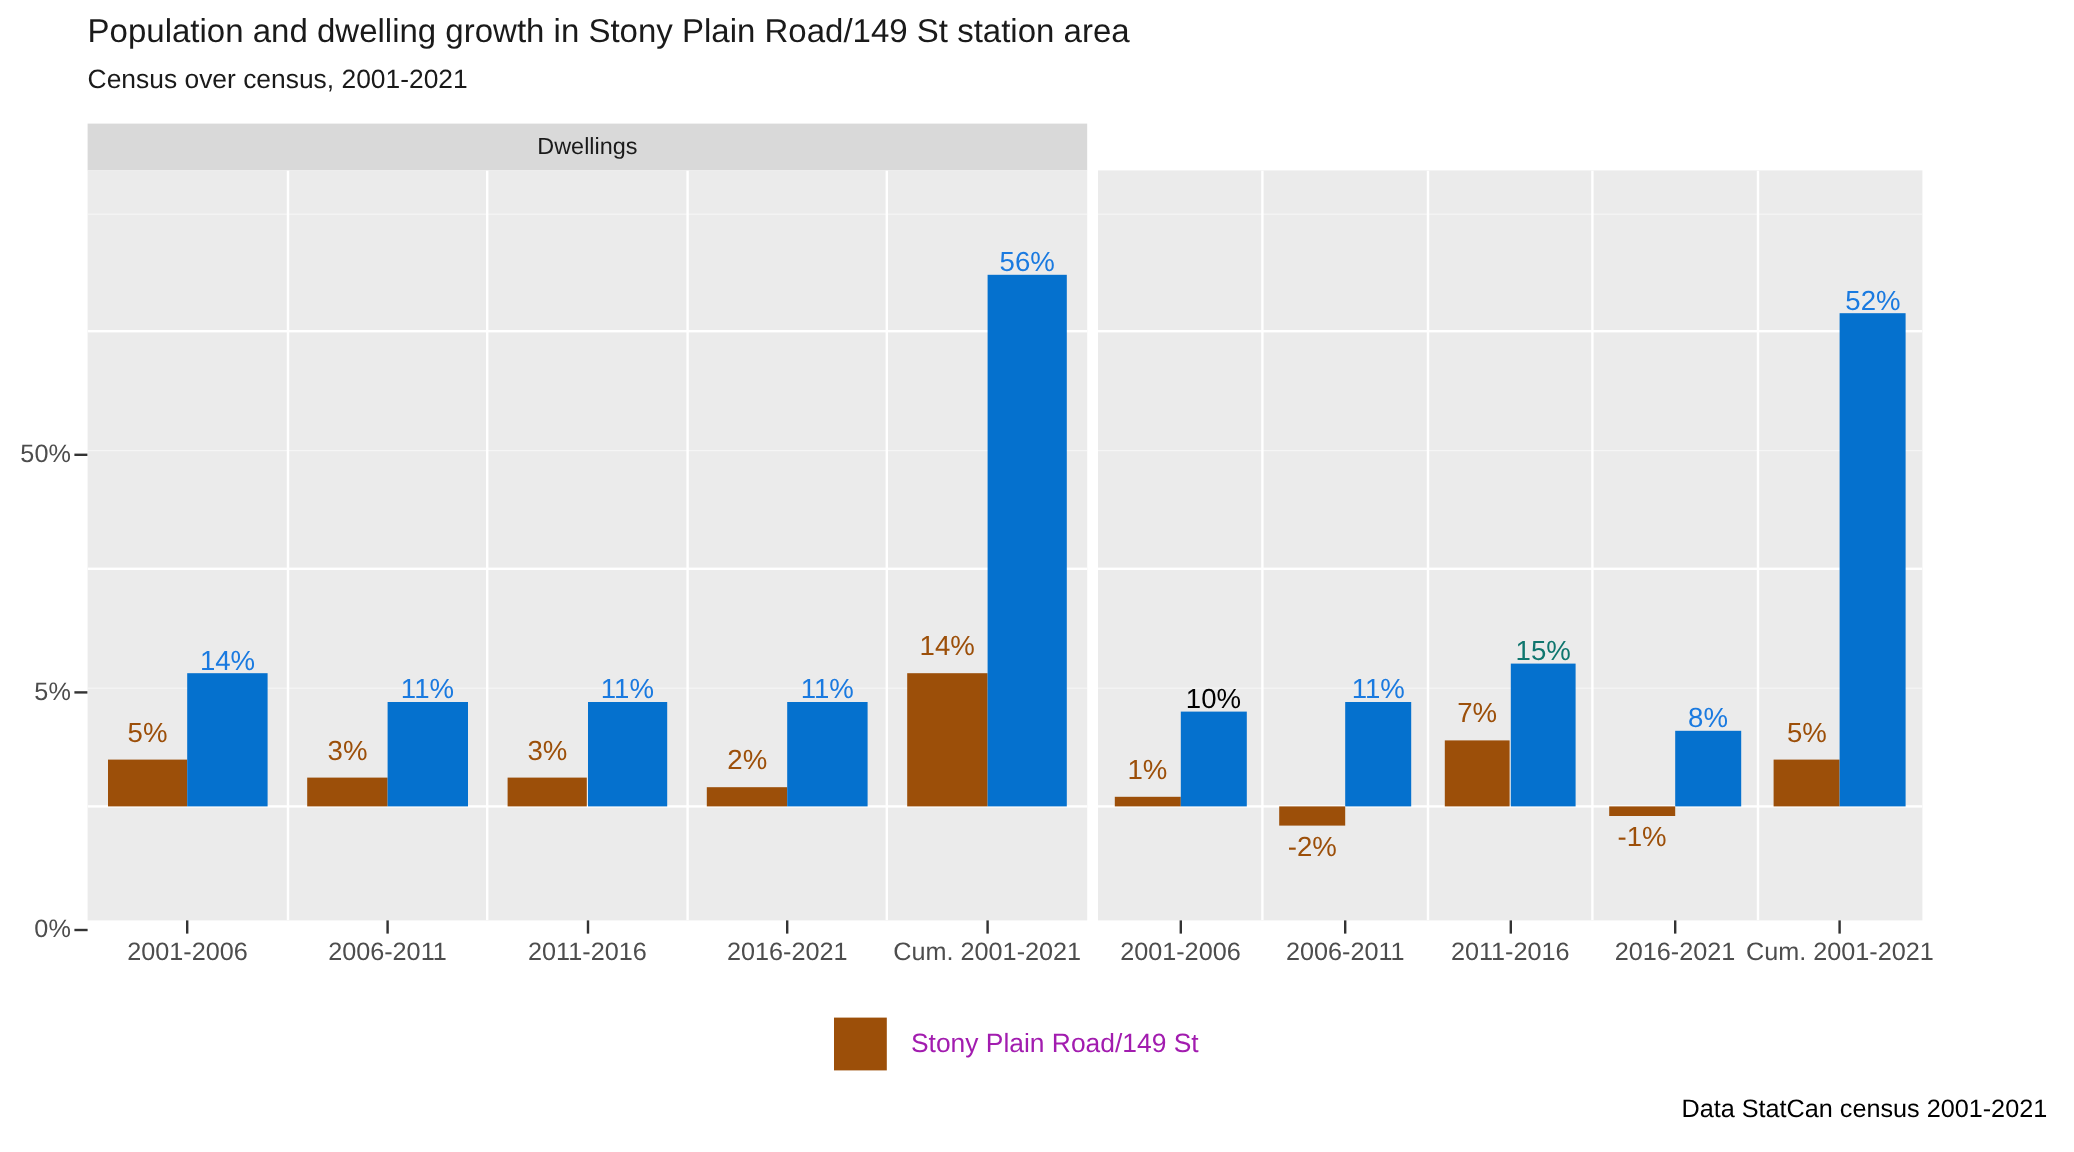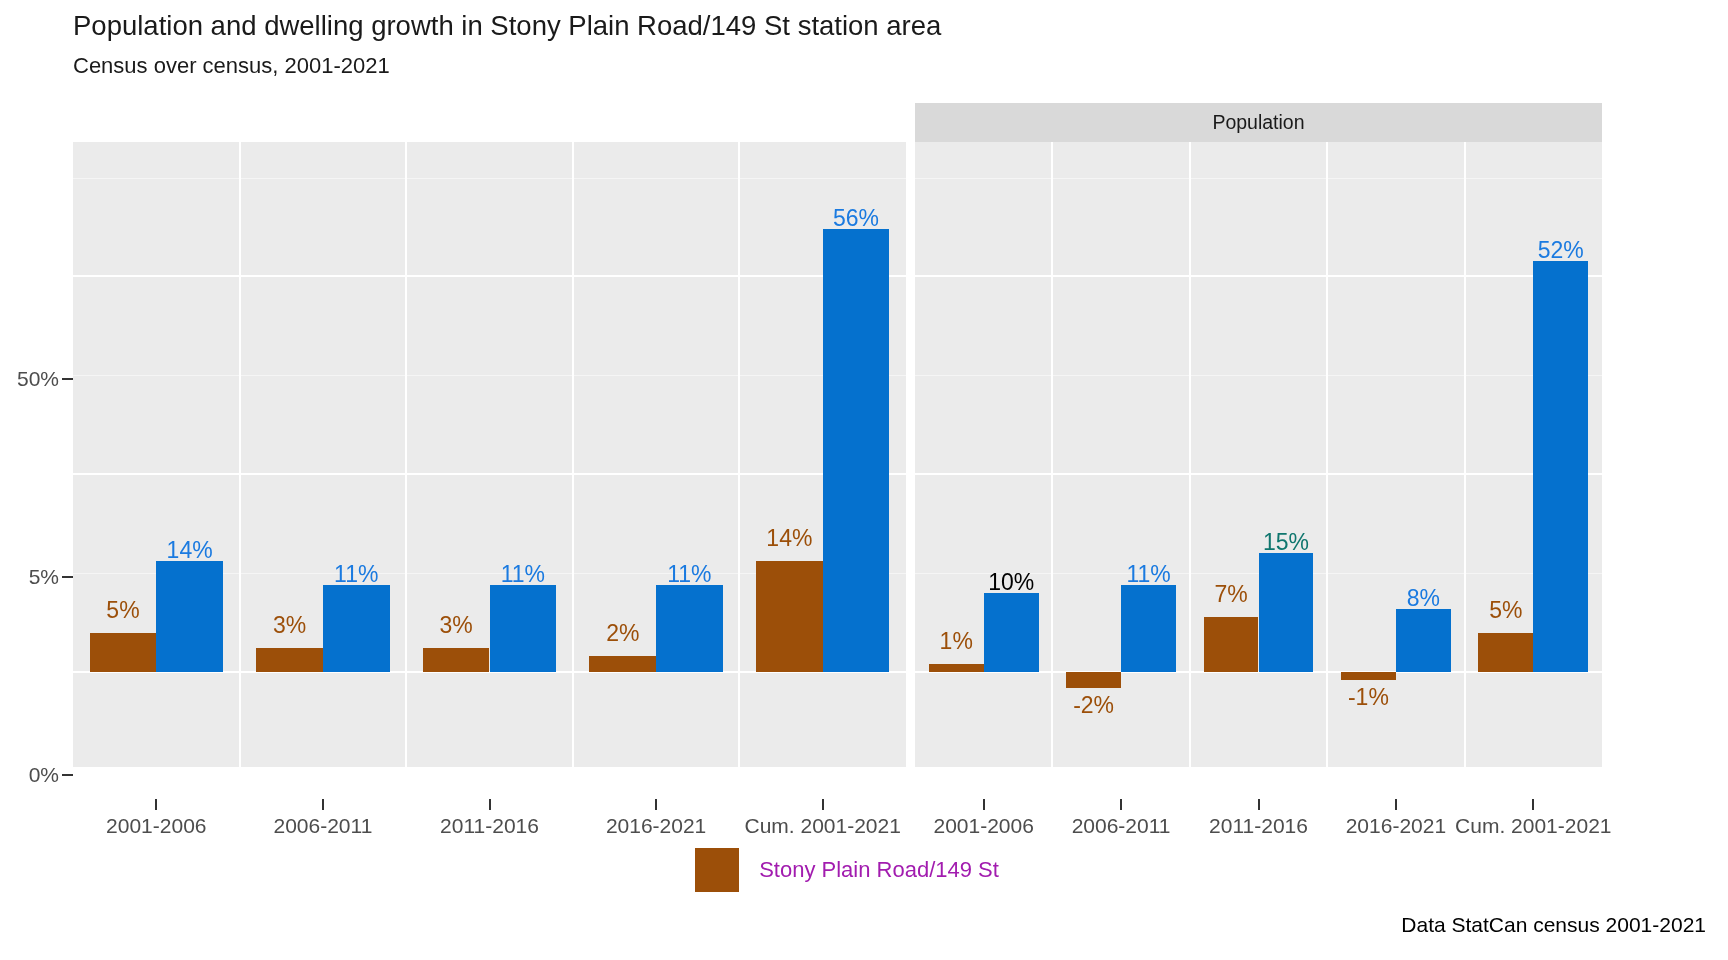--- a/index.html
+++ b/index.html
@@ -137,21 +137,21 @@
     right: 0;
     width: 11px;
     height: 2px;
     background: #333333;
     transform: translateY(-50%);
   }
 
   
   .xaxis {
     position: absolute;
-    top: 696px;
+    top: 664px;
     height: 50px;
     left: 0;
     width: 100%;
   }
   .xtick-mark {
     position: absolute;
     top: 0;
     width: 2px;
     height: 11px;
     background: #333333;
@@ -215,20 +215,23 @@
   <div id="y-axis">
       <div class="ytick-label" style="top: 530.063px;">0%</div>
       <div class="ytick-mark" style="top: 530.063px;"></div>
       <div class="ytick-label" style="top: 332.278px;">5%</div>
       <div class="ytick-mark" style="top: 332.278px;"></div>
       <div class="ytick-label" style="top: 134.494px;">50%</div>
       <div class="ytick-mark" style="top: 134.494px;"></div>
     </div>
 
   <div class="facet" id="facet-dwellings">
+    <div class="strip">
+      <span class="strip-label">Dwellings</span>
+    </div>
     <div class="panel">
         <div class="gridline-major" style="top: 529.063px;"></div>
         <div class="gridline-major" style="top: 331.278px;"></div>
         <div class="gridline-major" style="top: 133.494px;"></div>
         <div class="gridline-minor" style="top: 431.171px;"></div>
         <div class="gridline-minor" style="top: 233.386px;"></div>
         <div class="gridline-minor" style="top: 35.6013px;"></div>
         <div class="vgrid-major" style="left: 165.6px;"></div>
         <div class="vgrid-major" style="left: 332.2px;"></div>
         <div class="vgrid-major" style="left: 498.8px;"></div>
@@ -262,23 +265,20 @@
         <div class="xtick-mark" style="left: 416.5px;"></div>
         <div class="xtick-label" style="left: 416.5px;">2011-2016</div>
         <div class="xtick-mark" style="left: 583.1px;"></div>
         <div class="xtick-label" style="left: 583.1px;">2016-2021</div>
         <div class="xtick-mark" style="left: 749.7px;"></div>
         <div class="xtick-label" style="left: 749.7px;">Cum. 2001-2021</div>
       </div>
   </div>
 
   <div class="facet" id="facet-population">
-    <div class="strip">
-      <span class="strip-label">Population</span>
-    </div>
     <div class="panel">
         <div class="gridline-major" style="top: 529.063px;"></div>
         <div class="gridline-major" style="top: 331.278px;"></div>
         <div class="gridline-major" style="top: 133.494px;"></div>
         <div class="gridline-minor" style="top: 431.171px;"></div>
         <div class="gridline-minor" style="top: 233.386px;"></div>
         <div class="gridline-minor" style="top: 35.6013px;"></div>
         <div class="vgrid-major" style="left: 136.4px;"></div>
         <div class="vgrid-major" style="left: 273.8px;"></div>
         <div class="vgrid-major" style="left: 411.2px;"></div>

